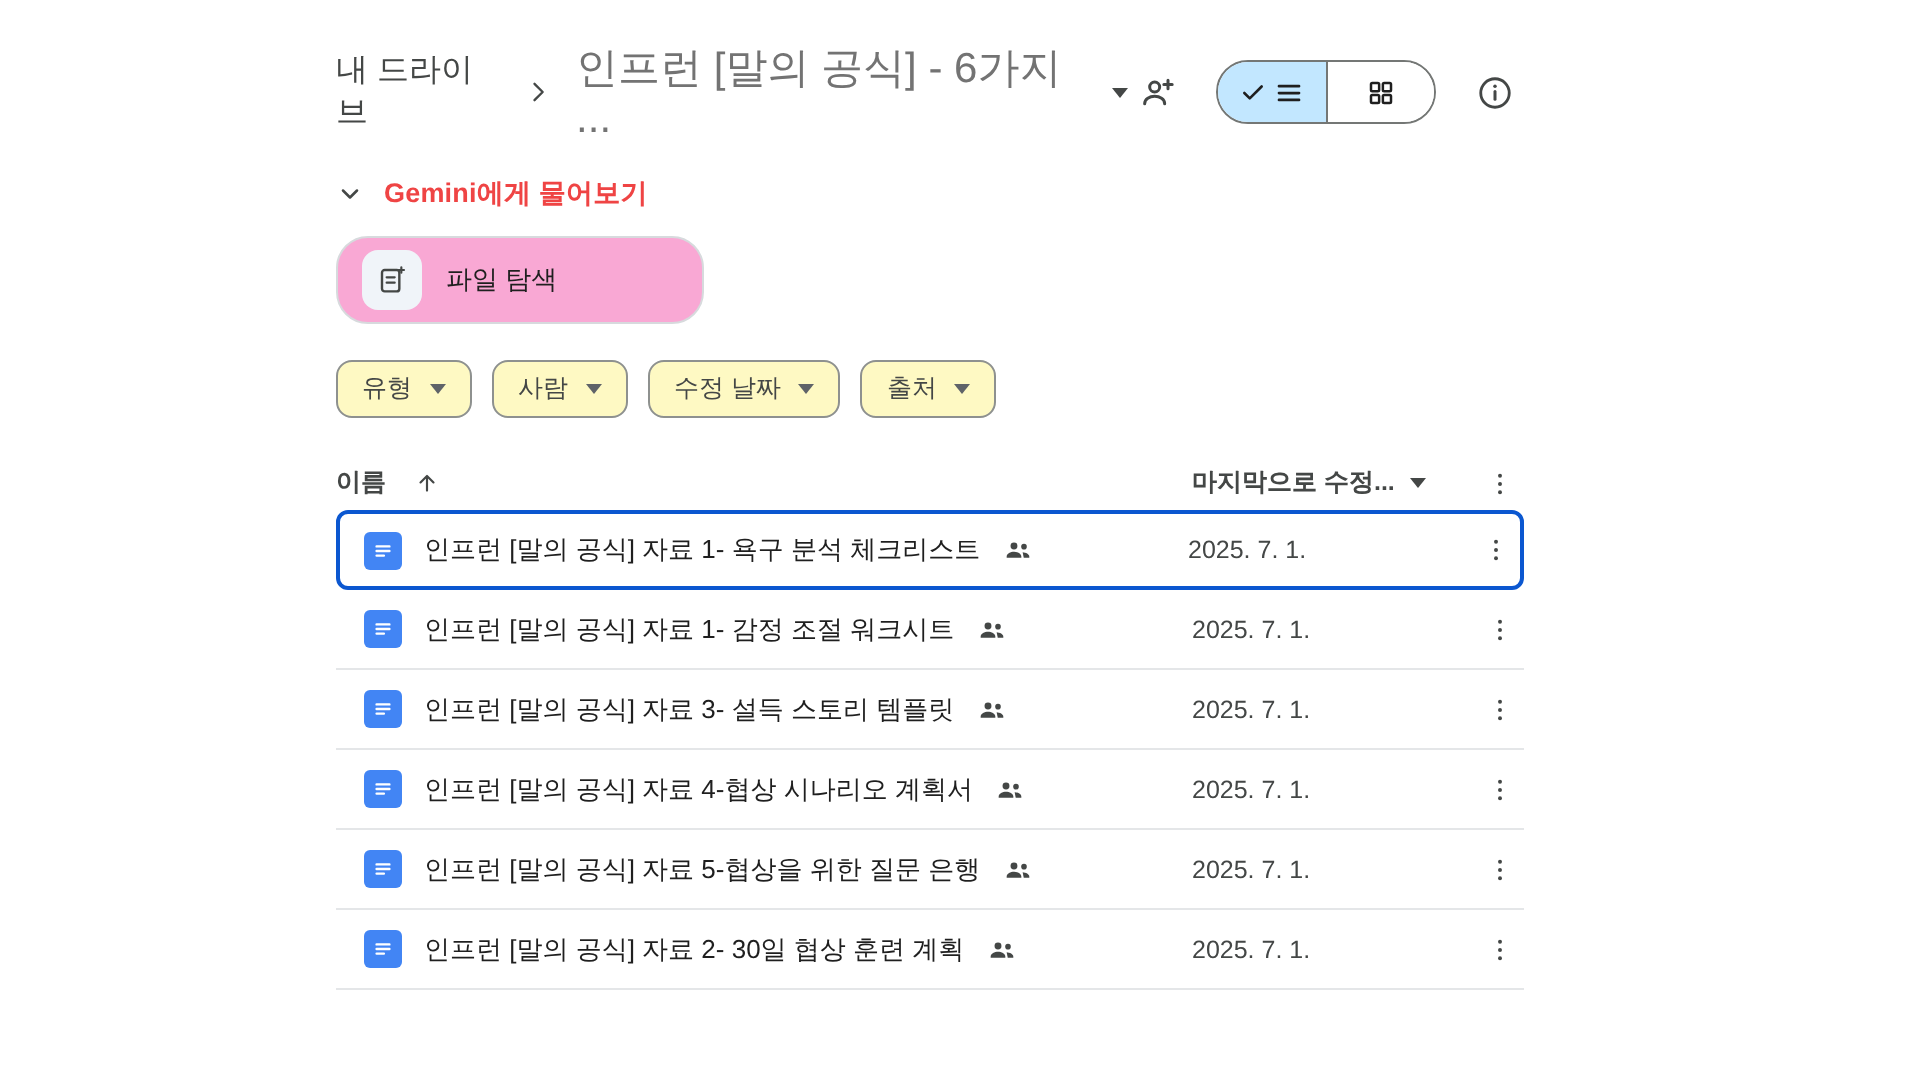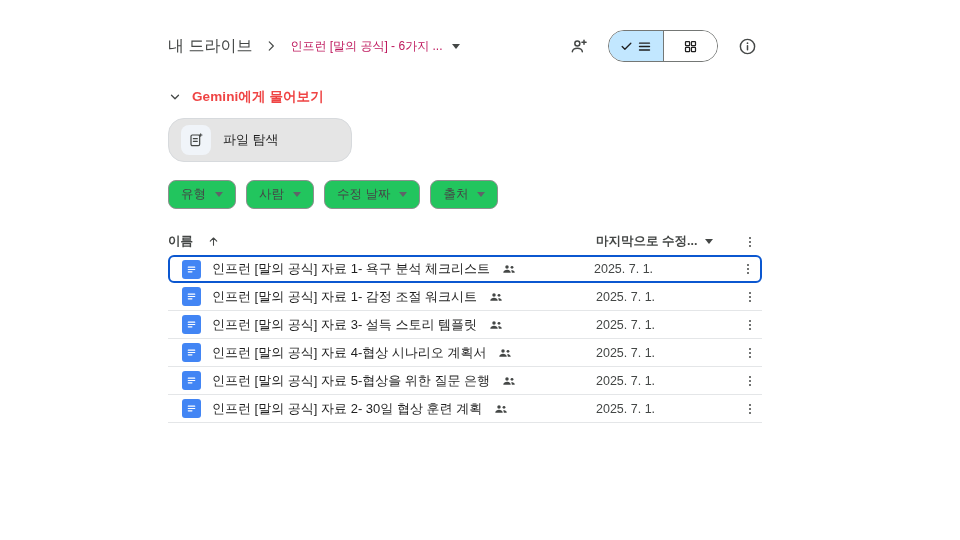--- a/index.html
+++ b/index.html
@@ -4,63 +4,63 @@
 <style>
   * { margin: 0; padding: 0; box-sizing: border-box; }
   html, body { width: 960px; height: 540px; background: #ffffff; overflow: hidden;
     font-family: "Liberation Sans", "DejaVu Sans", sans-serif; }
   .content { position: absolute; left: 168px; top: 28px; width: 594px; }
 
   
   .crumbbar { display: flex; align-items: center; height: 36px; }
   .crumb-root { font-size: 16px; color: #444746; cursor: pointer; }
   .crumb-sep { margin: 0 12px; display: flex; align-items: center; }
-  .crumb-current { font-size: 12px; color: #be185d; cursor: pointer; display: flex; align-items: center; }
+  .crumb-current { font-size: 21px; color: #737373; cursor: pointer; display: flex; align-items: center; }
   .caret-down { width: 0; height: 0; border-left: 4.5px solid transparent;
     border-right: 4.5px solid transparent; border-top: 5px solid #444746; display: inline-block; }
   .crumb-current .caret-down { margin-left: 10px; }
   .bar-right { margin-left: auto; display: flex; align-items: center; gap: 14px; }
   .icon-btn { width: 30px; height: 30px; display: flex; align-items: center;
     justify-content: center; border-radius: 50%; cursor: pointer; }
 
   .view-toggle { display: flex; height: 32px; border: 1px solid #747775; border-radius: 16px;
     overflow: hidden; }
   .view-seg { width: 54px; display: flex; align-items: center; justify-content: center;
     gap: 4px; cursor: pointer; background: #fff; }
   .view-seg.active { background: #c2e7ff; }
   .view-seg + .view-seg { border-left: 1px solid #747775; }
 
   
   .gemini-row { margin-top: 24px; display: flex; align-items: center; gap: 10px; cursor: pointer; }
   .gemini-label { font-size: 13.5px; font-weight: bold; color: #ef4444; letter-spacing: .1px; }
   .file-explore-card { margin-top: 12px; width: 184px; height: 44px; border: 1px solid #d7dadd;
     border-radius: 16px; display: flex; align-items: center; padding: 0 12px; cursor: pointer;
-    background: #e5e5e5; }
+    background: #f9a8d4; }
   .fe-iconbox { width: 30px; height: 30px; border-radius: 8px; background: #f0f4f9;
     display: flex; align-items: center; justify-content: center; }
   .fe-label { margin-left: 12px; font-size: 13px; color: #1f1f1f; }
 
   
   .chips { margin-top: 18px; display: flex; gap: 10px; }
-  .chip { height: 29px; border: 1px solid #8e918f; border-radius: 8px; background: #22c55e;
+  .chip { height: 29px; border: 1px solid #8e918f; border-radius: 8px; background: #fef9c3;
     display: flex; align-items: center; padding: 0 12px; gap: 9px; cursor: pointer; }
   .chip-label { font-size: 12.5px; color: #444746; }
   .chip .caret-down { border-top-color: #5f6368; }
 
   
   .table { margin-top: 19px; }
   .thead { display: grid; grid-template-columns: 1fr 140px 26px; align-items: center;
     height: 27px; }
   .th-name { display: flex; align-items: center; gap: 14px; font-size: 12.5px; font-weight: bold;
     color: #444746; cursor: pointer; }
   .th-modified { display: flex; align-items: center; gap: 8px; font-size: 12.5px; font-weight: bold;
     color: #444746; cursor: pointer; }
   .th-menu { display: flex; justify-content: flex-start; padding-left: 2px; }
 
-  .row { display: grid; grid-template-columns: 1fr 140px 26px; align-items: center; height: 28px;
+  .row { display: grid; grid-template-columns: 1fr 140px 26px; align-items: center; height: 40px;
     border-bottom: 1px solid #e4e6e8; cursor: pointer; background: #fff; }
   .row.selected { border: 2px solid #0b57d0; border-radius: 6px; }
   .cell-name { display: flex; align-items: center; gap: 11px; padding-left: 14px; overflow: hidden; }
   .row.selected .cell-name { padding-left: 12px; }
   .doc-icon { width: 19px; height: 19px; background: #4285f4; border-radius: 3px; flex: none;
     display: flex; align-items: center; justify-content: center; }
   .file-name { font-size: 13px; font-weight: 500; color: #1f1f1f; white-space: nowrap; }
   .cell-date { font-size: 12.5px; color: #444746; }
   .cell-menu { display: flex; justify-content: flex-start; padding-left: 2px; }
   .dots-btn { width: 24px; height: 24px; display: flex; align-items: center; justify-content: center;

